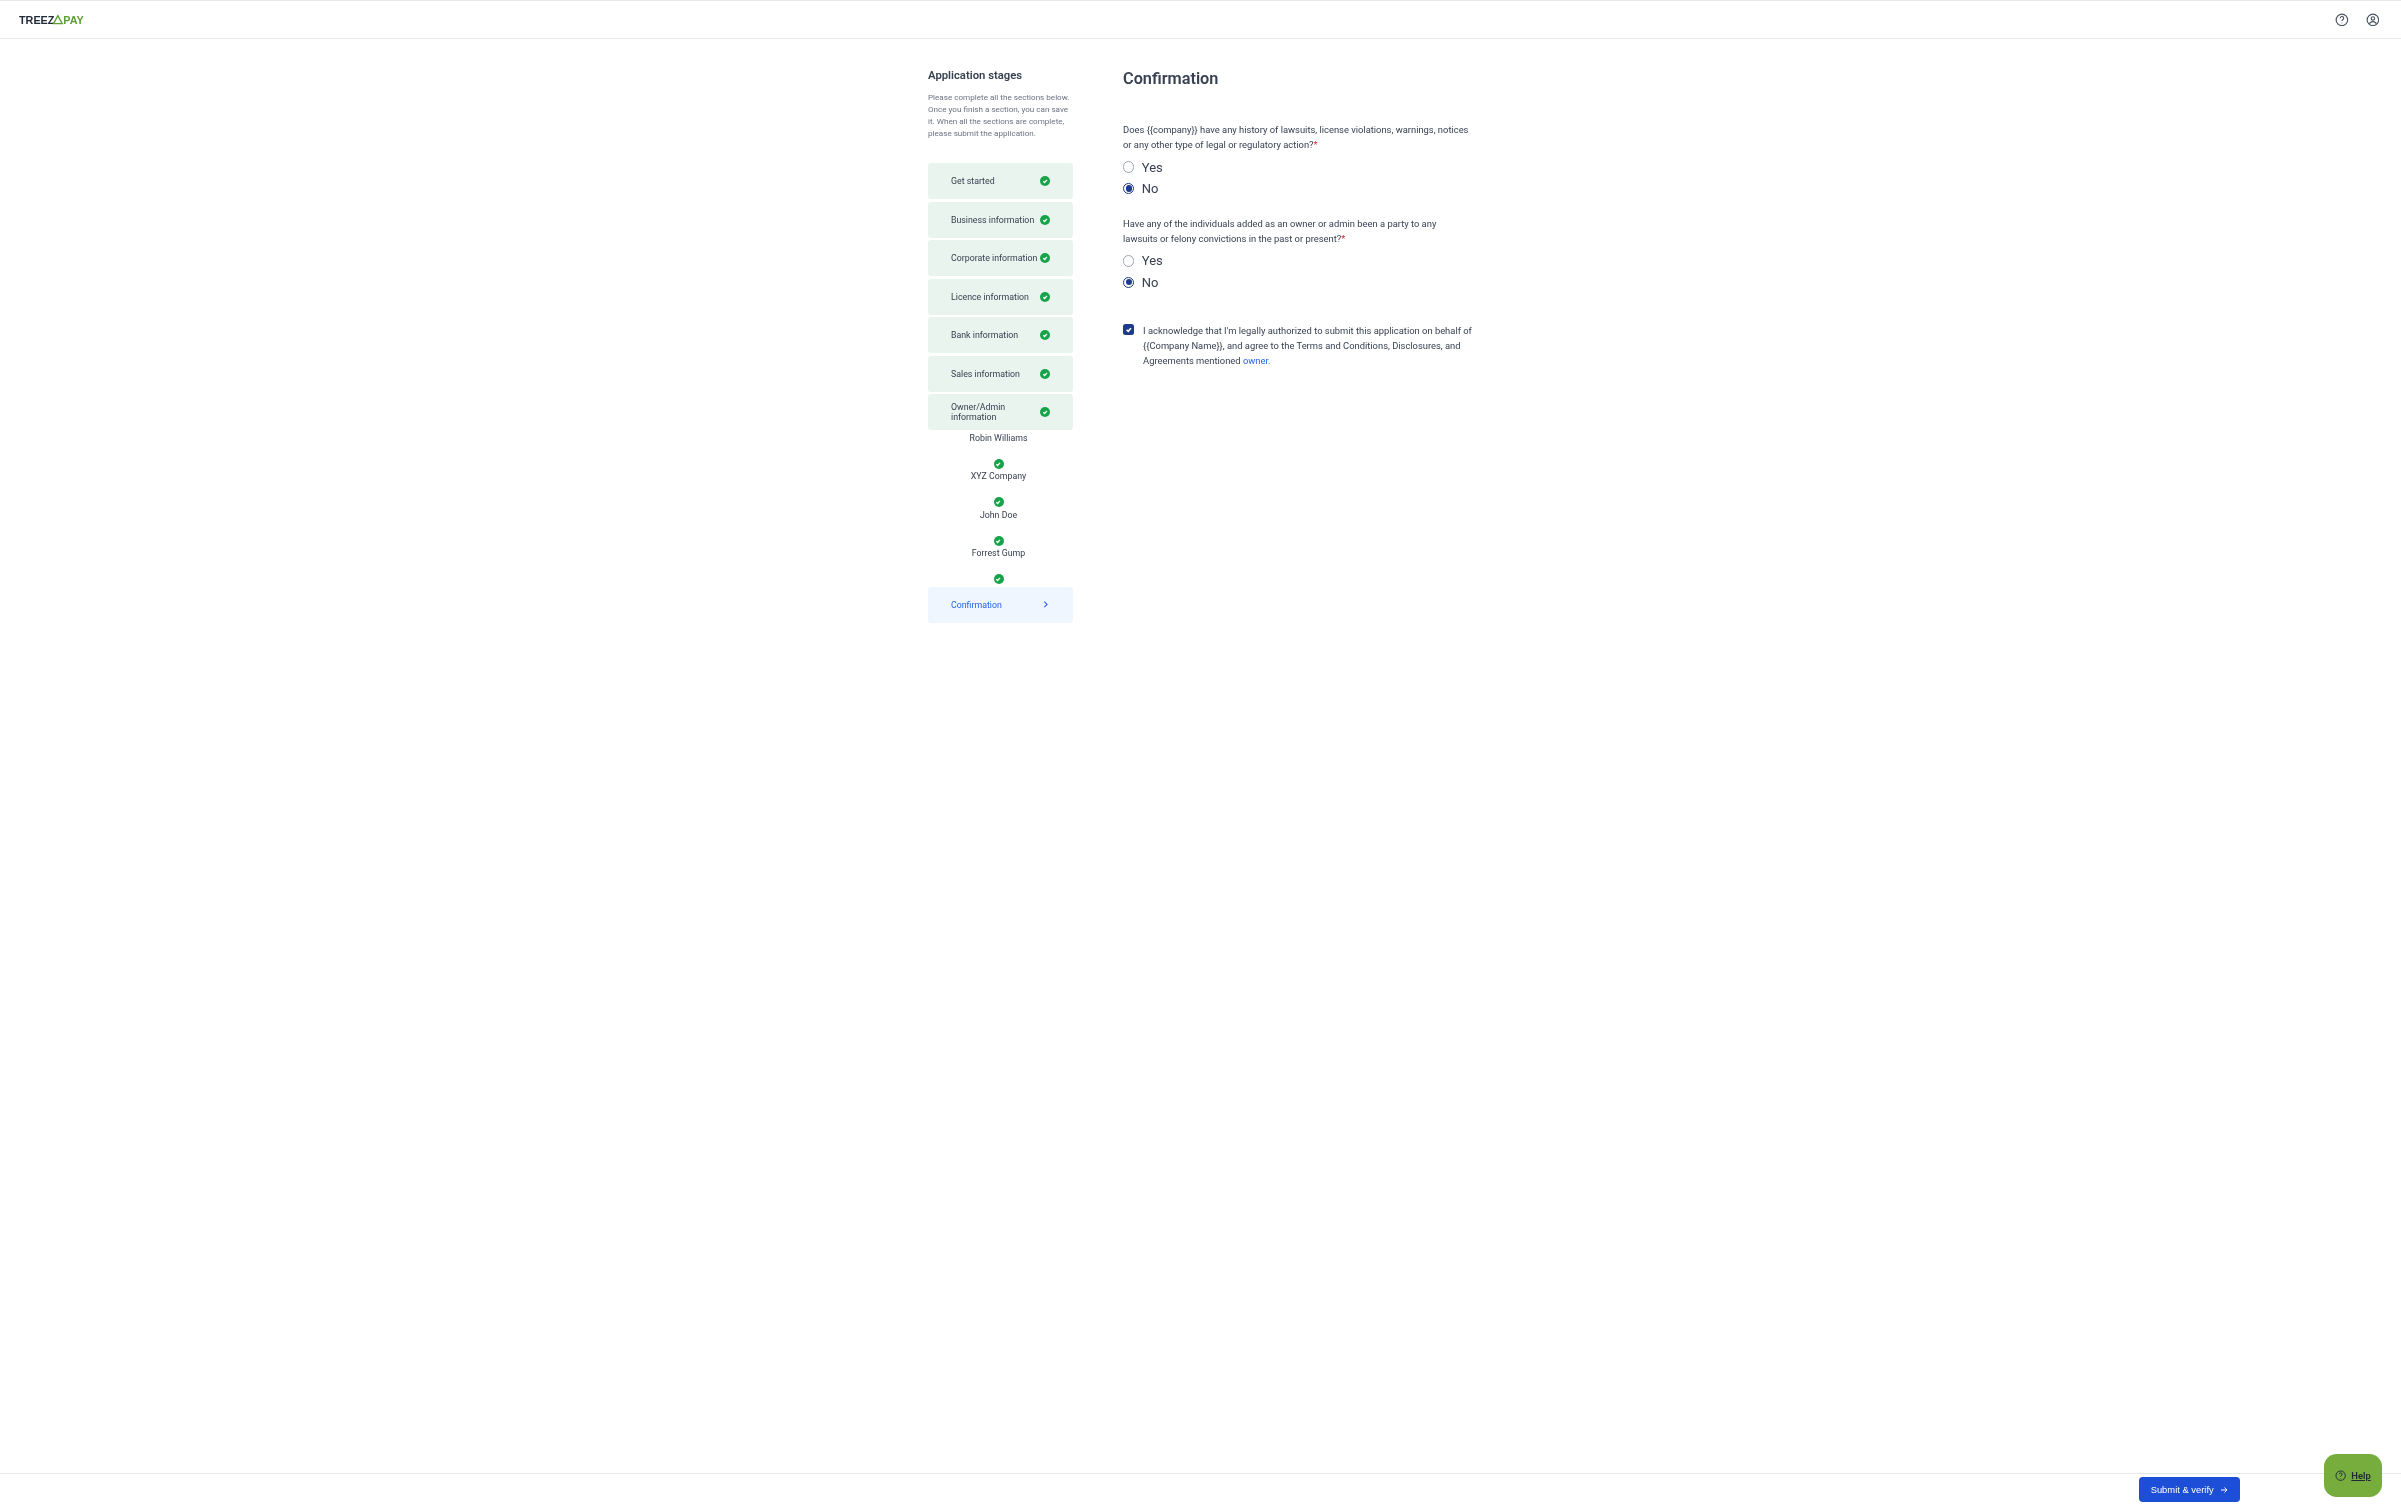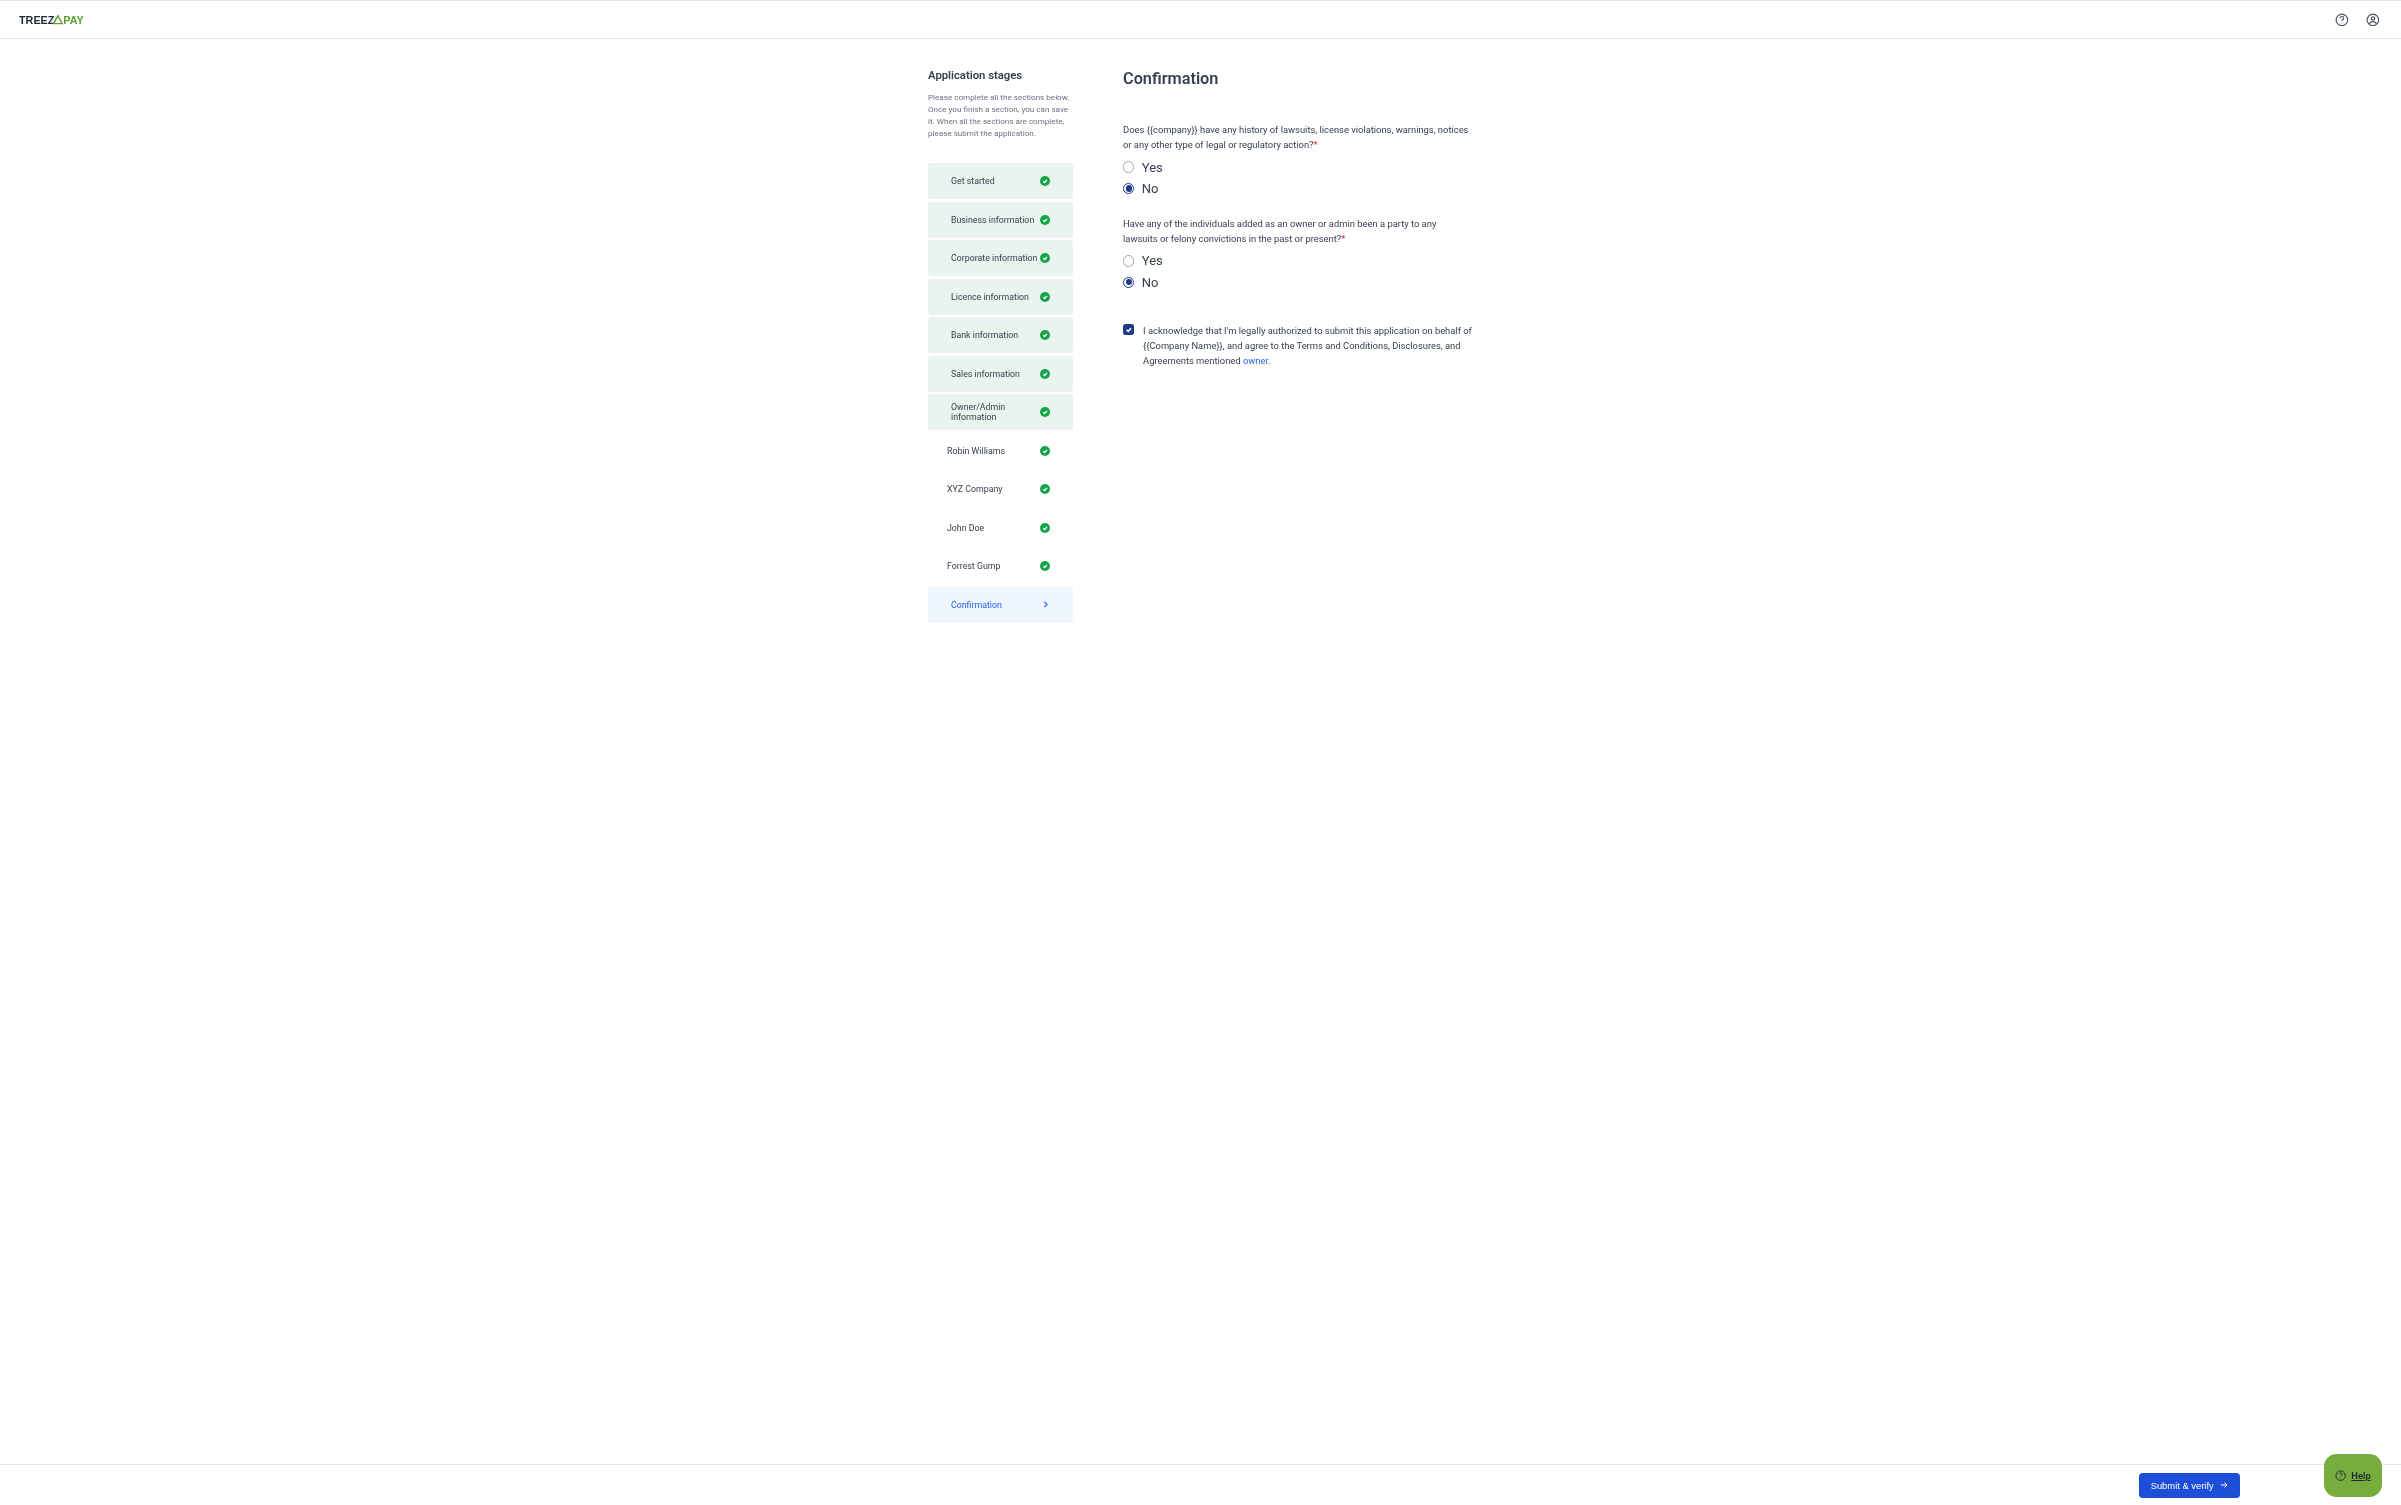--- a/index.html
+++ b/index.html
@@ -82,20 +82,21 @@
     justify-content: space-between;
     height: 36px;
     padding: 0 23px;
     border-radius: 3.1px;
     background: #e8f4ed;
     cursor: pointer;
   }
   .stage-item.sub {
     background: transparent;
     padding-left: 19px;
+    flex-direction: column;
   }
   .stage-item.active {
     background: #eff6ff;
   }
   .stage-item.active .stage-label {
     color: #2563eb;
   }
   .stage-label {
     font-size: 8.8px;
     color: #374151;
@@ -216,21 +217,21 @@
   .ack-text a {
     color: #2563eb;
     text-decoration: none;
     cursor: pointer;
   }
   .footer {
     position: fixed;
     bottom: 0;
     left: 0;
     right: 0;
-    height: 41px;
+    height: 32px;
     border-top: 0.6px solid #e5e7eb;
     background: #fff;
     display: flex;
     align-items: center;
     justify-content: flex-end;
     padding: 0 161px 0 19px;
   }
   .submit-btn {
     display: flex;
     align-items: center;

